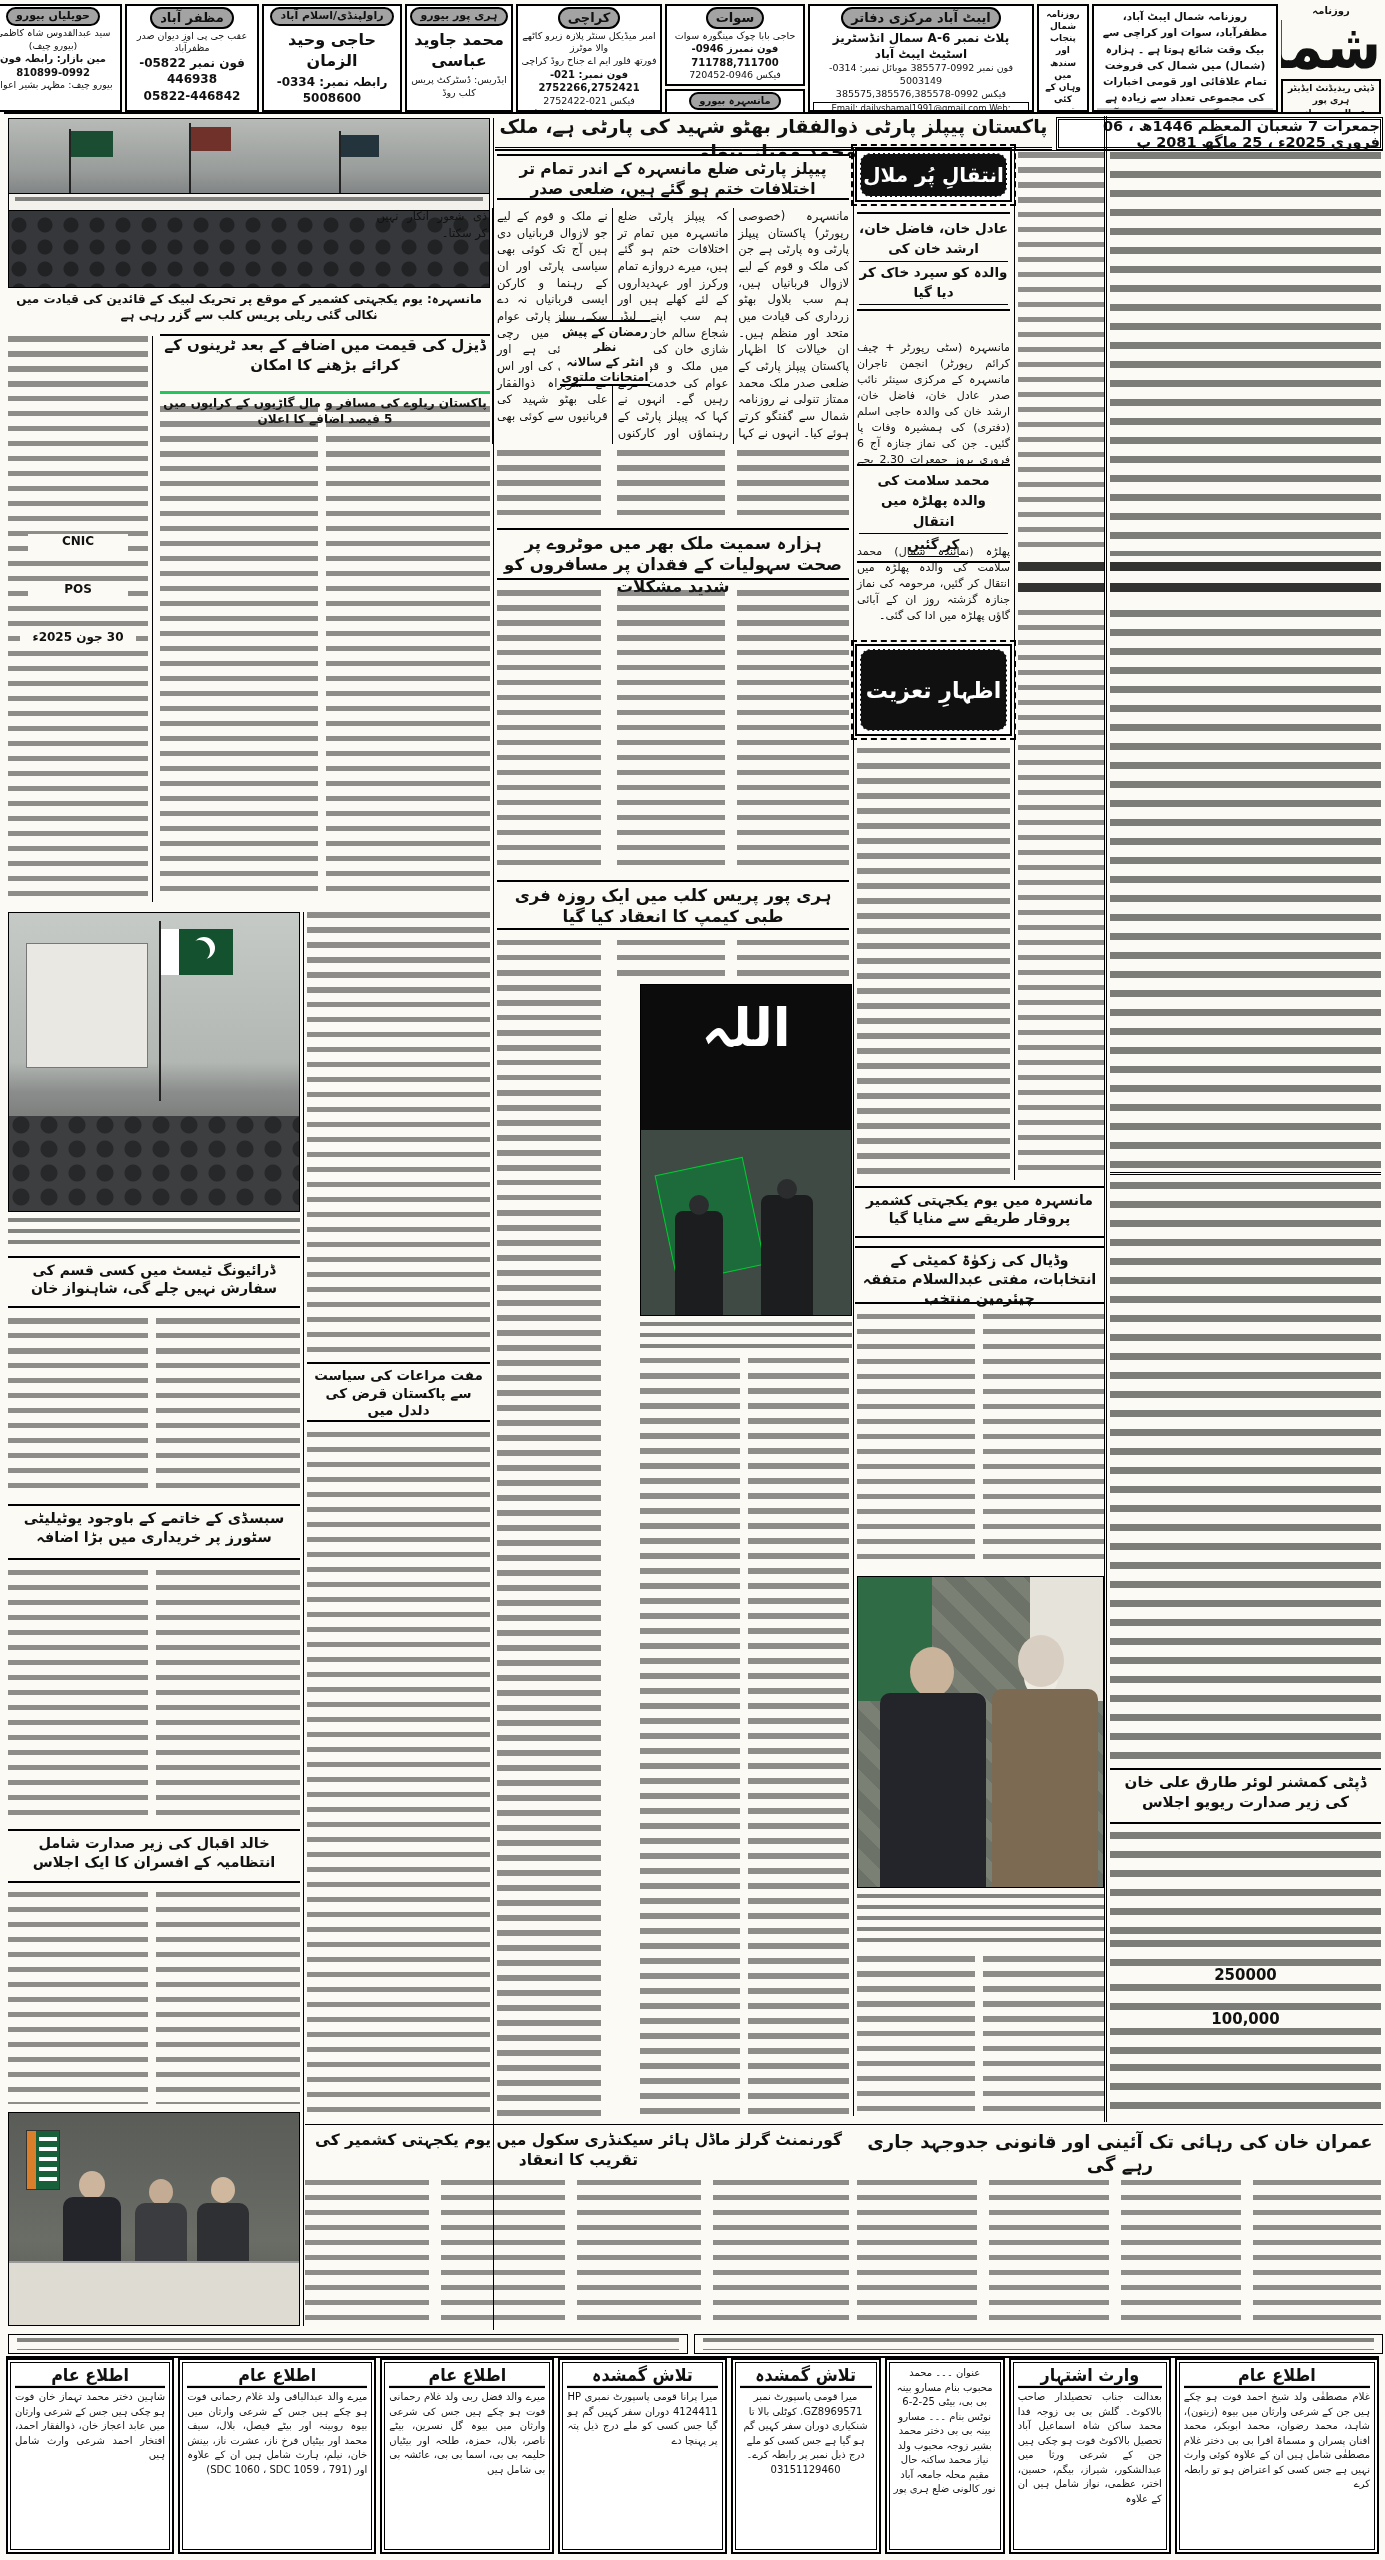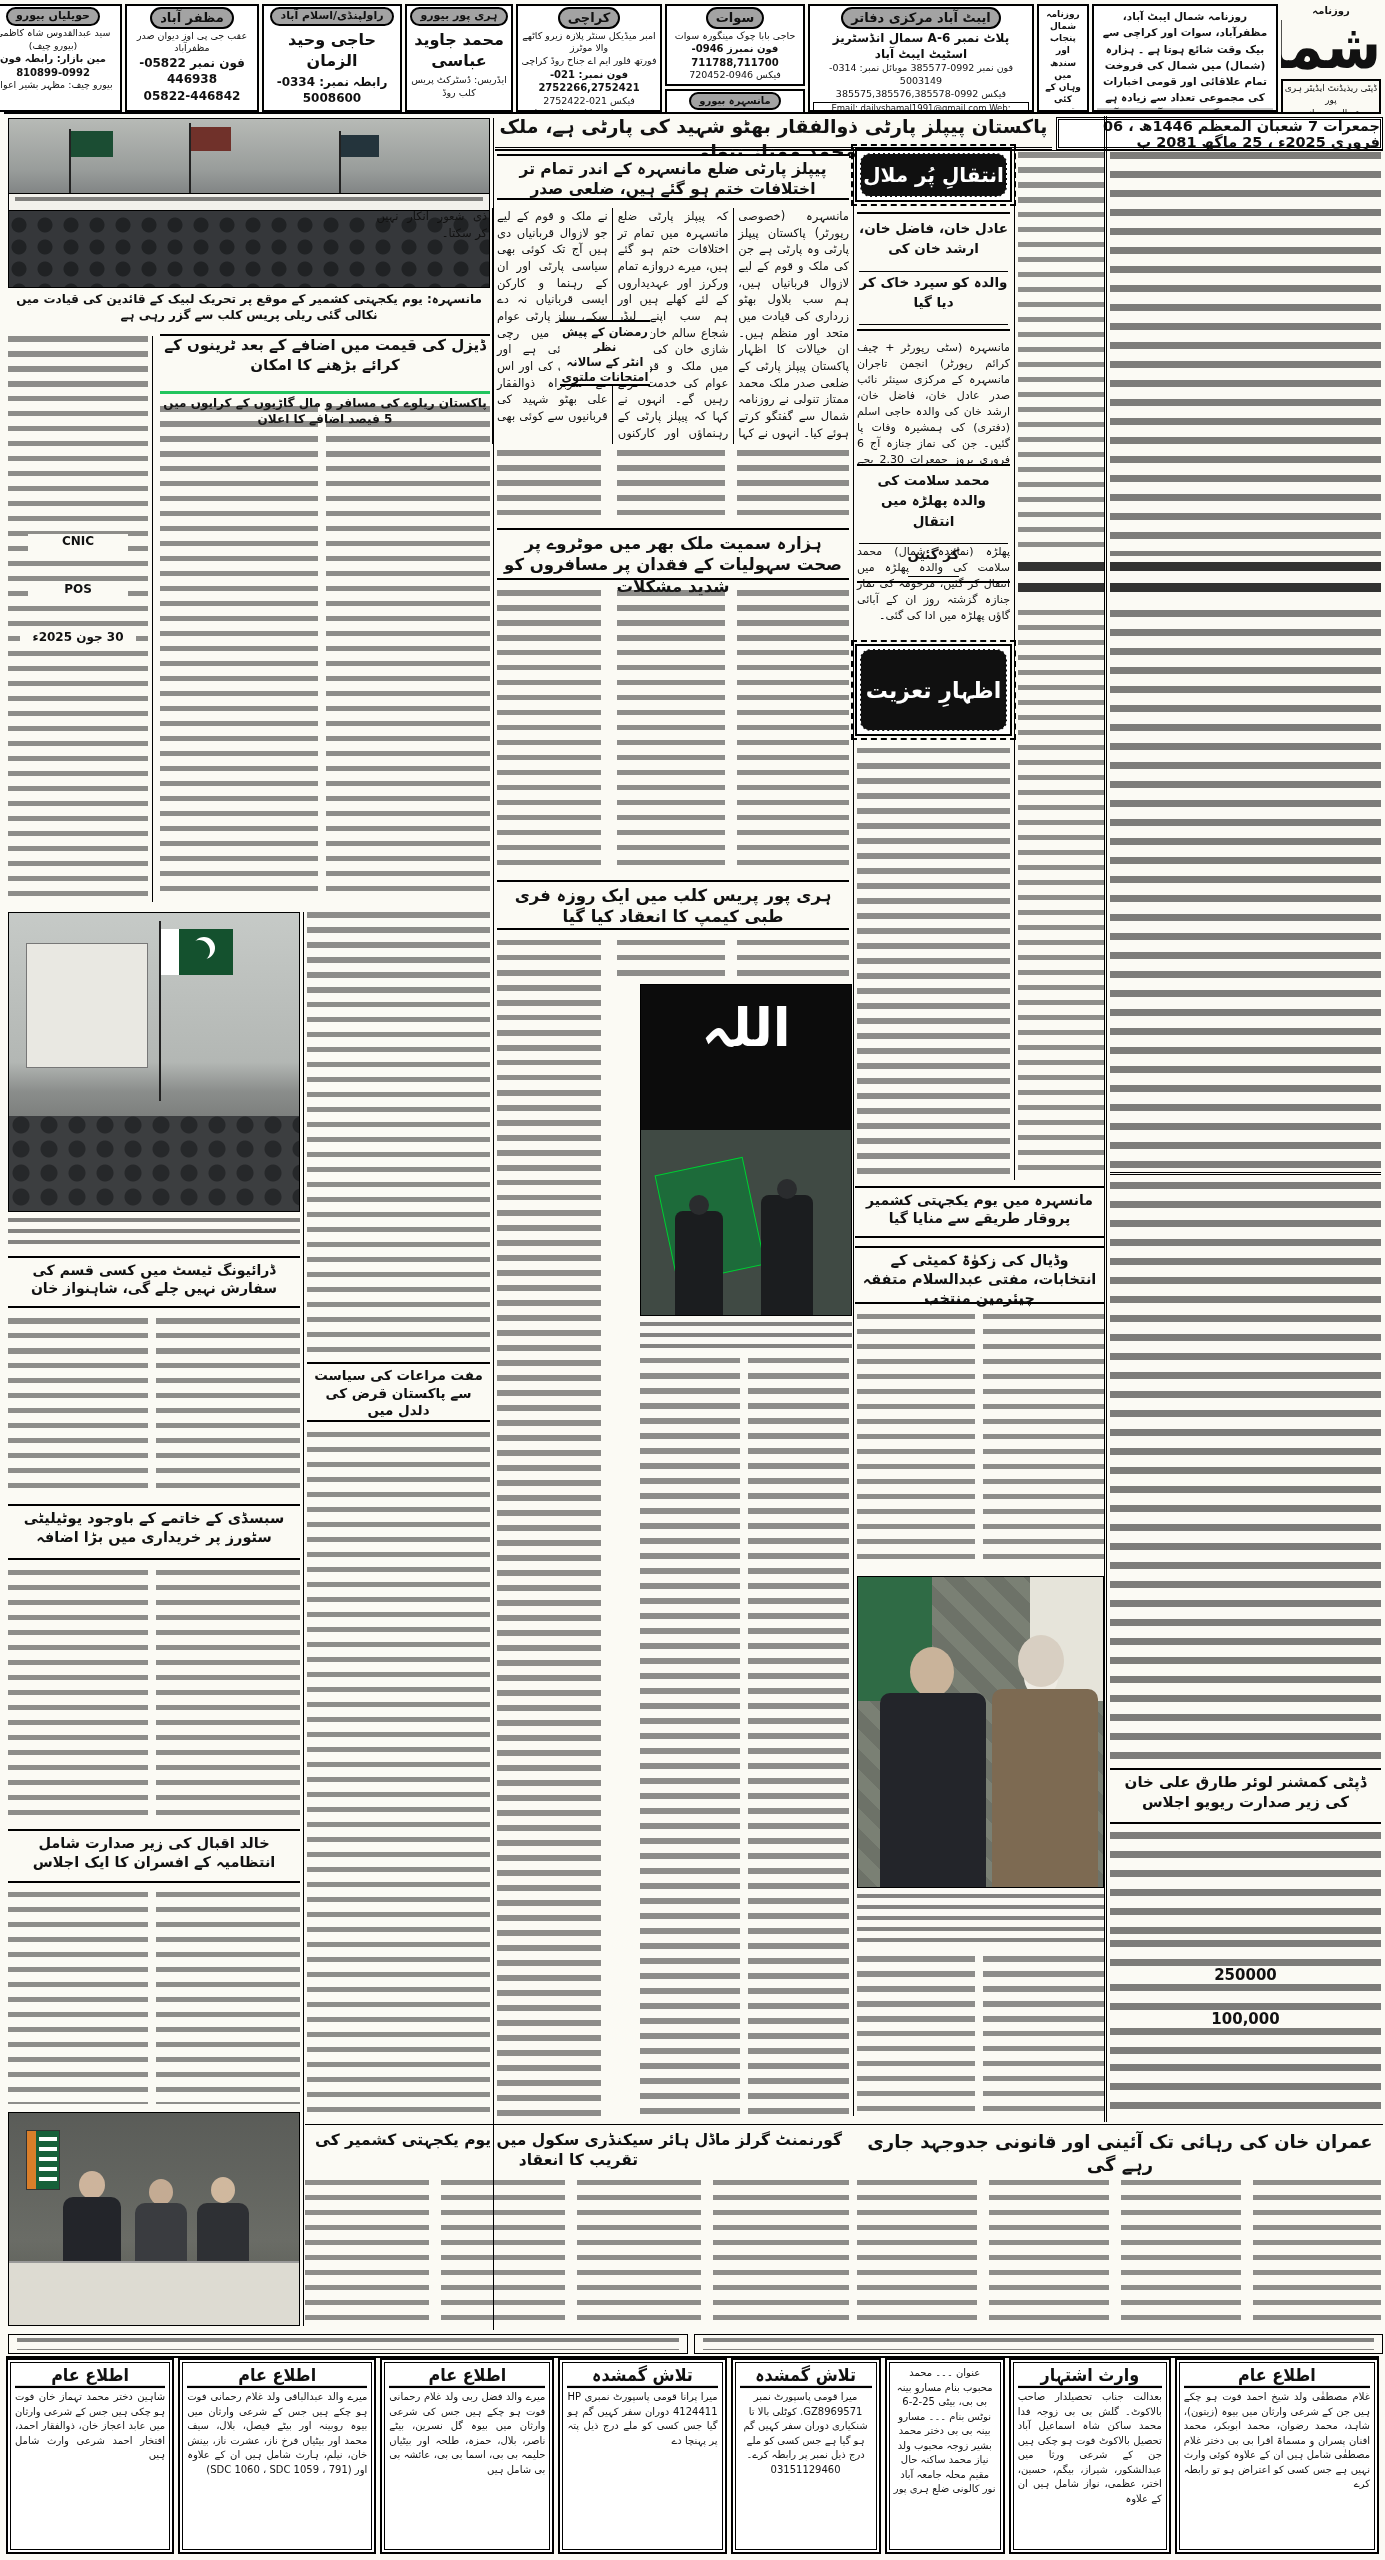--- a/index.html
+++ b/index.html
@@ -10,21 +10,21 @@
   .masthead{position:absolute;top:4px;right:4px;left:4px;height:108px;display:flex;gap:3px;}
   .mh-box{border:2px solid #000;background:#fff;padding:2px 3px;font-size:9.5px;line-height:1.35;
           text-align:center;overflow:hidden;flex-shrink:0;}
   .pill{display:inline-block;border:2px solid #000;border-radius:14px;background:#a3a3a3;
         font-weight:bold;font-size:13px;padding:0 8px;position:relative;top:-1px;white-space:nowrap;}
   .mh-name{font-weight:bold;font-size:16px;margin:2px 0;}
   .mh-strong{font-weight:bold;font-size:12px;}
   .logo-box{width:100px;border:none;background:transparent;padding:0;}
   .logo-word{font-size:56px;font-weight:900;line-height:1.05;transform:scaleY(1.12);}
   .logo-pre{font-size:10px;font-weight:bold;}
-  .logo-sub{border:2px solid #000;font-size:9px;font-weight:normal;margin-top:3px;padding:1px;}
+  .logo-sub{border:2px solid #000;font-size:9px;font-weight:bold;margin-top:3px;padding:1px;}
   .survey-label{background:#c9c9c9;font-weight:bold;font-size:11px;margin-top:2px;}
   .mh-rule{position:absolute;top:112px;right:4px;left:4px;height:2px;background:#000;}
   
   .abs{position:absolute;}
   .gk{position:absolute;background-image:repeating-linear-gradient(to bottom,#1f1f1f 0 5.5px,transparent 5.5px 15px);opacity:.5;}
   .gk-lg{position:absolute;background-image:repeating-linear-gradient(to bottom,#151515 0 7px,transparent 7px 19px);opacity:.55;}
   .gk-sm{position:absolute;background-image:repeating-linear-gradient(to bottom,#222 0 4px,transparent 4px 11px);opacity:.55;}
   .gk-dark{position:absolute;background-image:repeating-linear-gradient(to bottom,#000 0 9px,transparent 9px 21px);opacity:.8;}
   .vr{position:absolute;width:1px;background:#000;}
   .vr-dbl{position:absolute;width:0;border-right:3px double #000;}
@@ -81,21 +81,21 @@
   
   .ads{position:absolute;left:6px;right:6px;top:2358px;height:196px;display:flex;gap:4px;}
   .ad{border:2px solid #000;outline:1px solid #000;outline-offset:-5px;background:#fff;
       padding:6px 7px 4px;overflow:hidden;display:flex;flex-direction:column;}
   .ad-h{font-weight:900;font-size:16px;text-align:center;border-bottom:2px solid #000;margin-bottom:3px;
         transform:scaleY(1.1);}
   .ad-h:empty{display:none;border:none;margin:0;}
   .ad-b{font-size:10px;text-align:justify;line-height:1.45;}
   .obit-head{position:absolute;font-weight:bold;font-size:13.5px;text-align:center;line-height:1.5;
       border-top:2px solid #000;border-bottom:2px solid #000;padding:4px 2px;background:#fbfaf4;}
-  .obit-head span{display:inline-block;border-bottom:1px solid #000;padding-bottom:12px;}
+  .obit-head span{display:inline-block;border-bottom:1px solid #000;padding-bottom:2px;}
 </style>
 </head>
 <body>
 
 <div class="sheet">
 
   <div class="masthead">
     <div class="mh-box logo-box">
       <div class="logo-pre">روزنامہ</div>
       <div class="logo-word">شمال</div>

